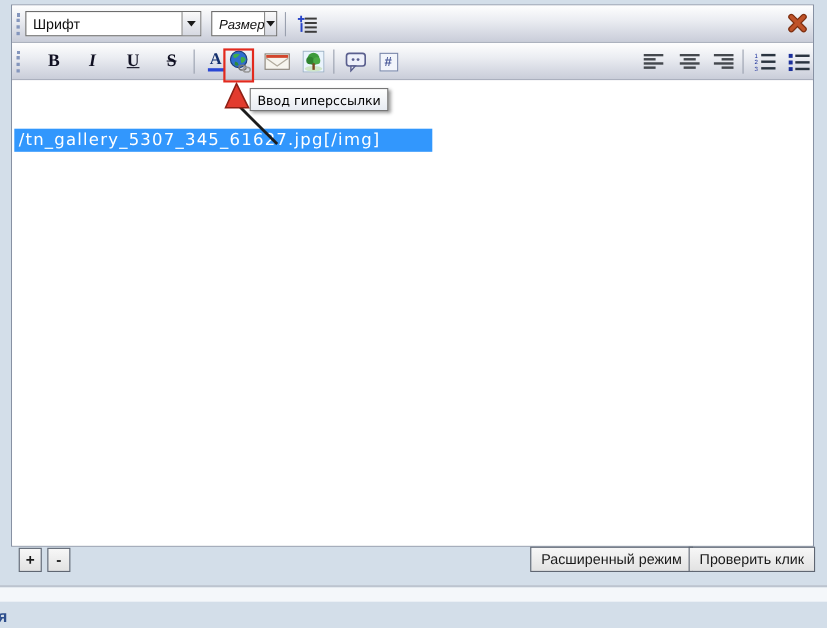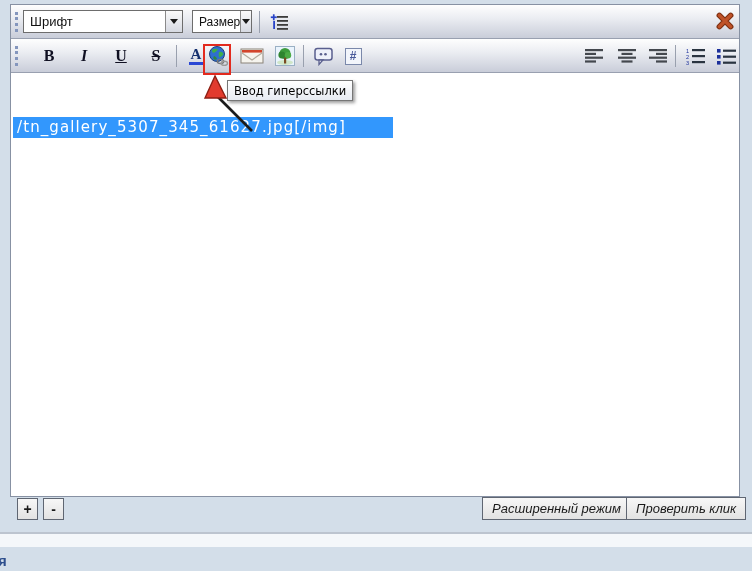--- a/index.html
+++ b/index.html
@@ -23,21 +23,21 @@
   .grip { position:absolute; left:4px; top:7px; height:20px; width:0;
           border-left:3px dotted #8496bd; }
   .vsep { position:absolute; top:6px; width:1px; height:22px; background:#99a0ae; }
 
   
   .combo {
     position:absolute; top:5px; height:23px; background:#fff;
     border:1px solid #6d6d6d; display:flex; align-items:center;
   }
   .combo .val { flex:1; padding-left:6px; font-size:13px; color:#111; }
-  .combo.small .val { font-size:12px; }
+  .combo.small .val { font-size:12px;font-style:italic; }
   .ddbtn {
     width:17px; height:100%; border-left:1px solid #8a8a8a;
     background:linear-gradient(#fafafa,#d6d9e2);
     display:flex; align-items:center; justify-content:center;
   }
   .ddbtn i { width:0; height:0; border-left:4px solid transparent;
              border-right:4px solid transparent; border-top:5px solid #1a1a1a; }
 
   
   .tbtn { position:absolute; top:5px; height:24px; display:flex;
@@ -83,21 +83,21 @@
     font-size:18px; letter-spacing:.4px; padding:1px 8px 3px;
   }
 
   
   .pbtn { position:absolute; height:23px; top:497px;
           background:linear-gradient(#f7f7f7,#e2e2e2);
           border:1px solid #5f6672; color:#1a1a1a; font-size:13px;
           font-family:"Liberation Sans", sans-serif;
           display:flex; align-items:center; justify-content:center; }
   .sq { width:21px; height:22px; top:498px; font-size:14px; font-weight:bold; }
-  .wide { padding:0 9px;font-style:italic; }
+  .wide { padding:0 9px; }
 
   
   .hr-dark { position:absolute; left:0; top:532px; width:752px; height:2px; background:#bcc4cf; }
   .strip-light { position:absolute; left:0; top:534px; width:752px; height:13px; background:#f4f7fa; }
   .bottom-frag { position:absolute; left:-2px; top:552px; font-size:15px;
                  font-weight:bold; color:#2e4f8d; }
 </style>
 </head>
 <body>
 

